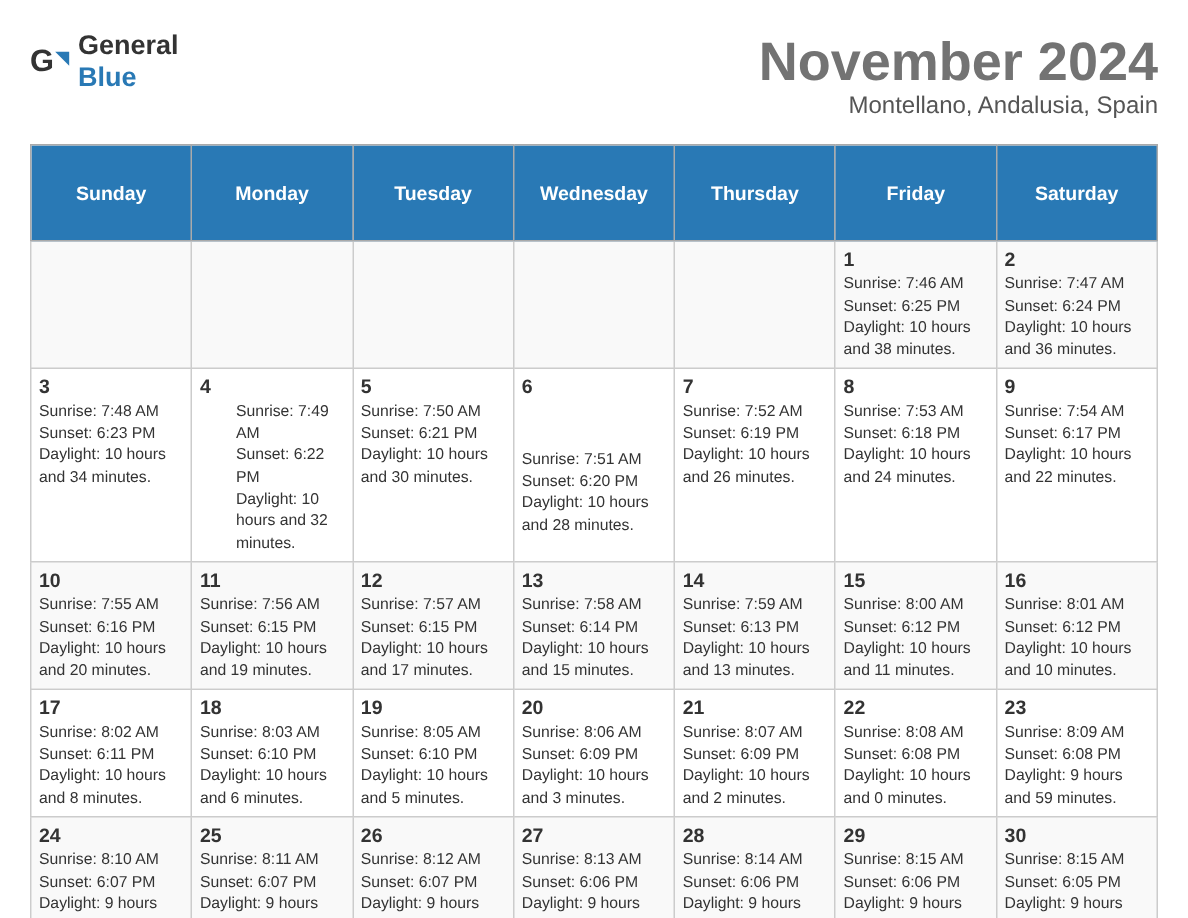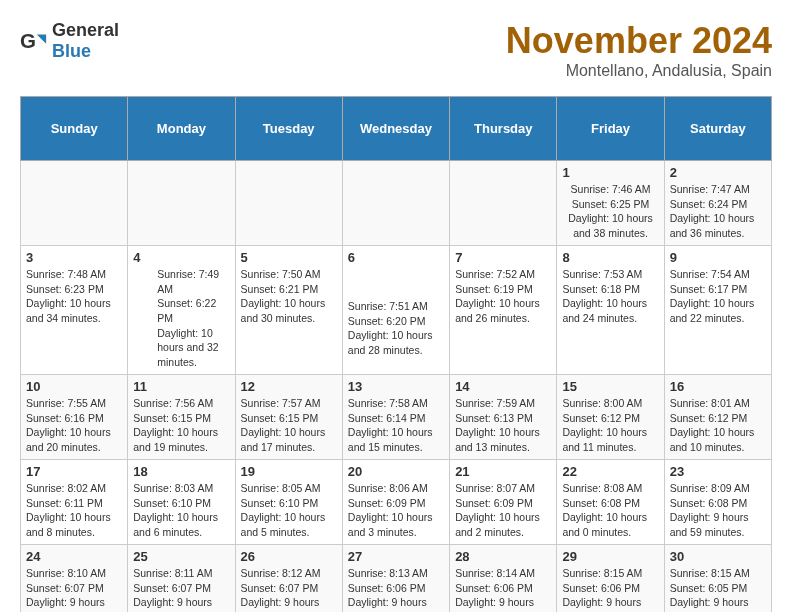--- a/index.html
+++ b/index.html
@@ -34,21 +34,21 @@
     .logo-icon {
       width: 28px;
       height: 28px;
     }
     .title-area {
       text-align: right;
     }
     .month-title {
       font-size: 36px;
       font-weight: bold;
-      color: #a16207;
+      color: #737373;
     }
     .location-title {
       font-size: 16px;
       color: #555;
     }
     table {
       width: 100%;
       border-collapse: collapse;
       table-layout: fixed;
     }
@@ -121,21 +121,21 @@
   </thead>
   <tbody id="calendar-body">
       <tr>
         <td class="empty"></td>
         <td class="empty"></td>
         <td class="empty"></td>
         <td class="empty"></td>
         <td class="empty"></td>
         <td>
           <span class="day-num">1</span>
-          <div class="cell-info" style="white-space: pre-line; text-align: center;">Sunrise: 7:46 AM
+          <div class="cell-info" style="white-space: pre-line;">Sunrise: 7:46 AM
 Sunset: 6:25 PM
 Daylight: 10 hours and 38 minutes.</div>
         </td>
         <td>
           <span class="day-num">2</span>
           <div class="cell-info" style="white-space: pre-line;">Sunrise: 7:47 AM
 Sunset: 6:24 PM
 Daylight: 10 hours and 36 minutes.</div>
         </td>
       </tr>

